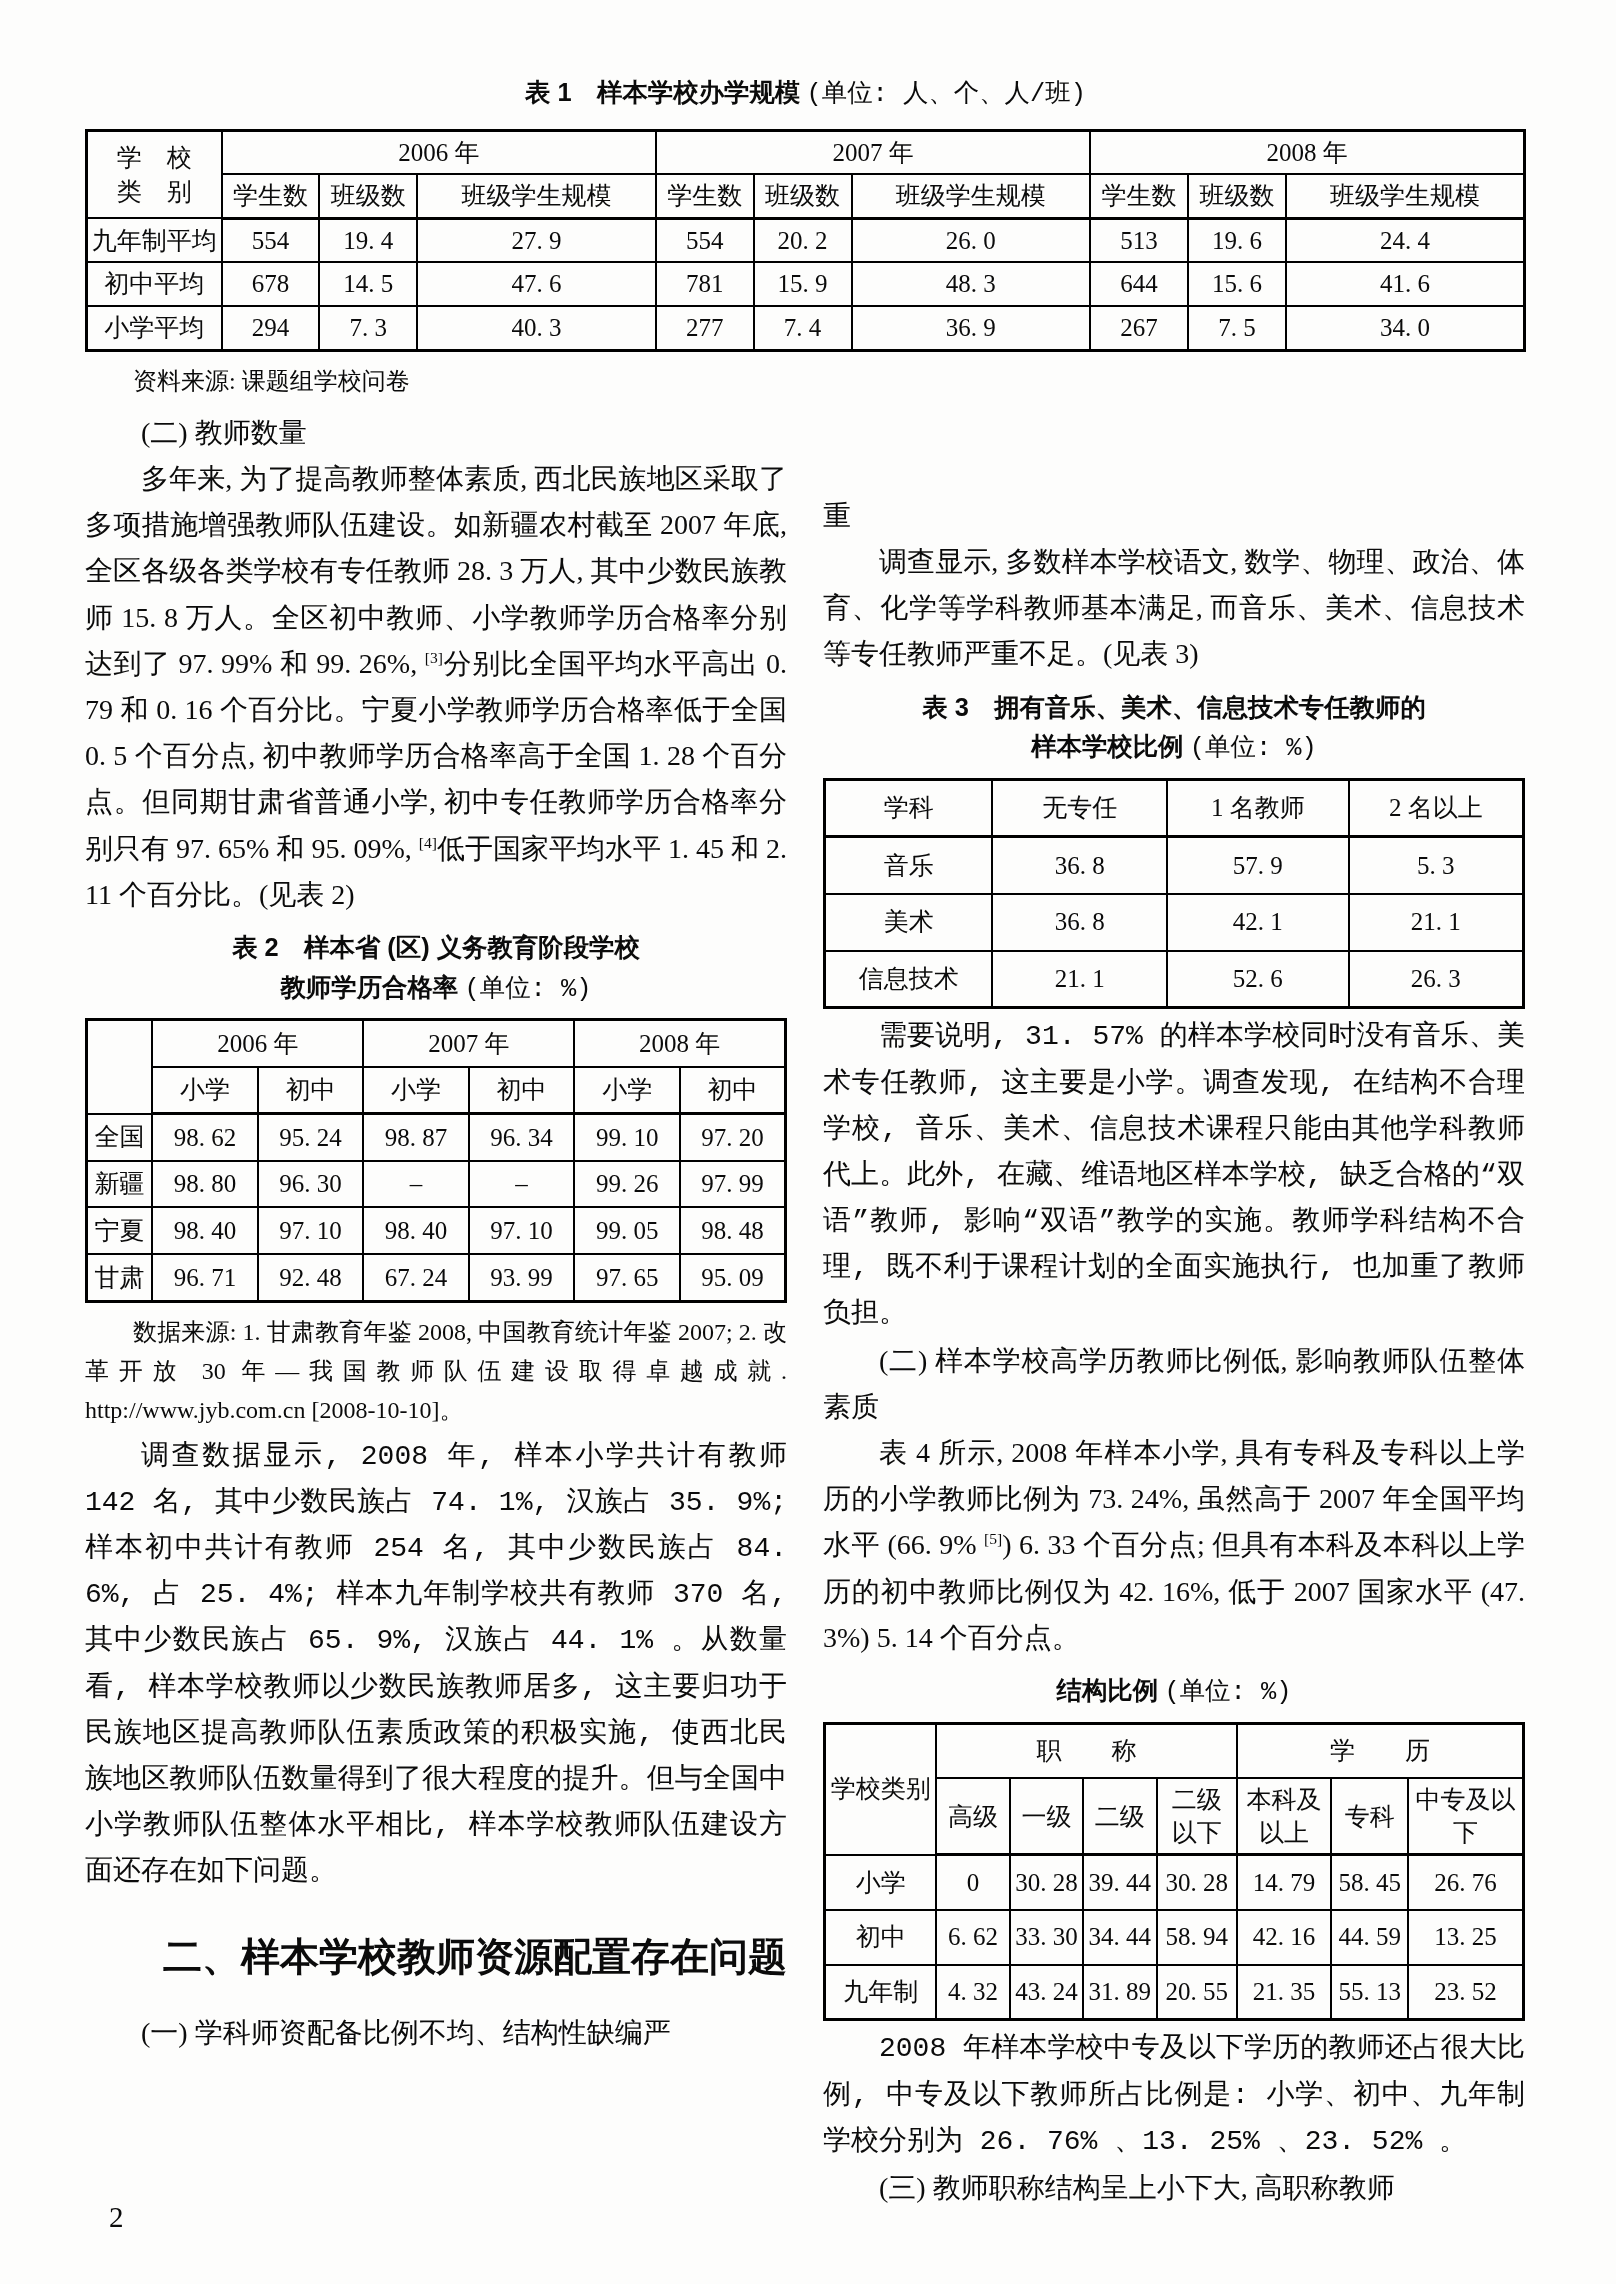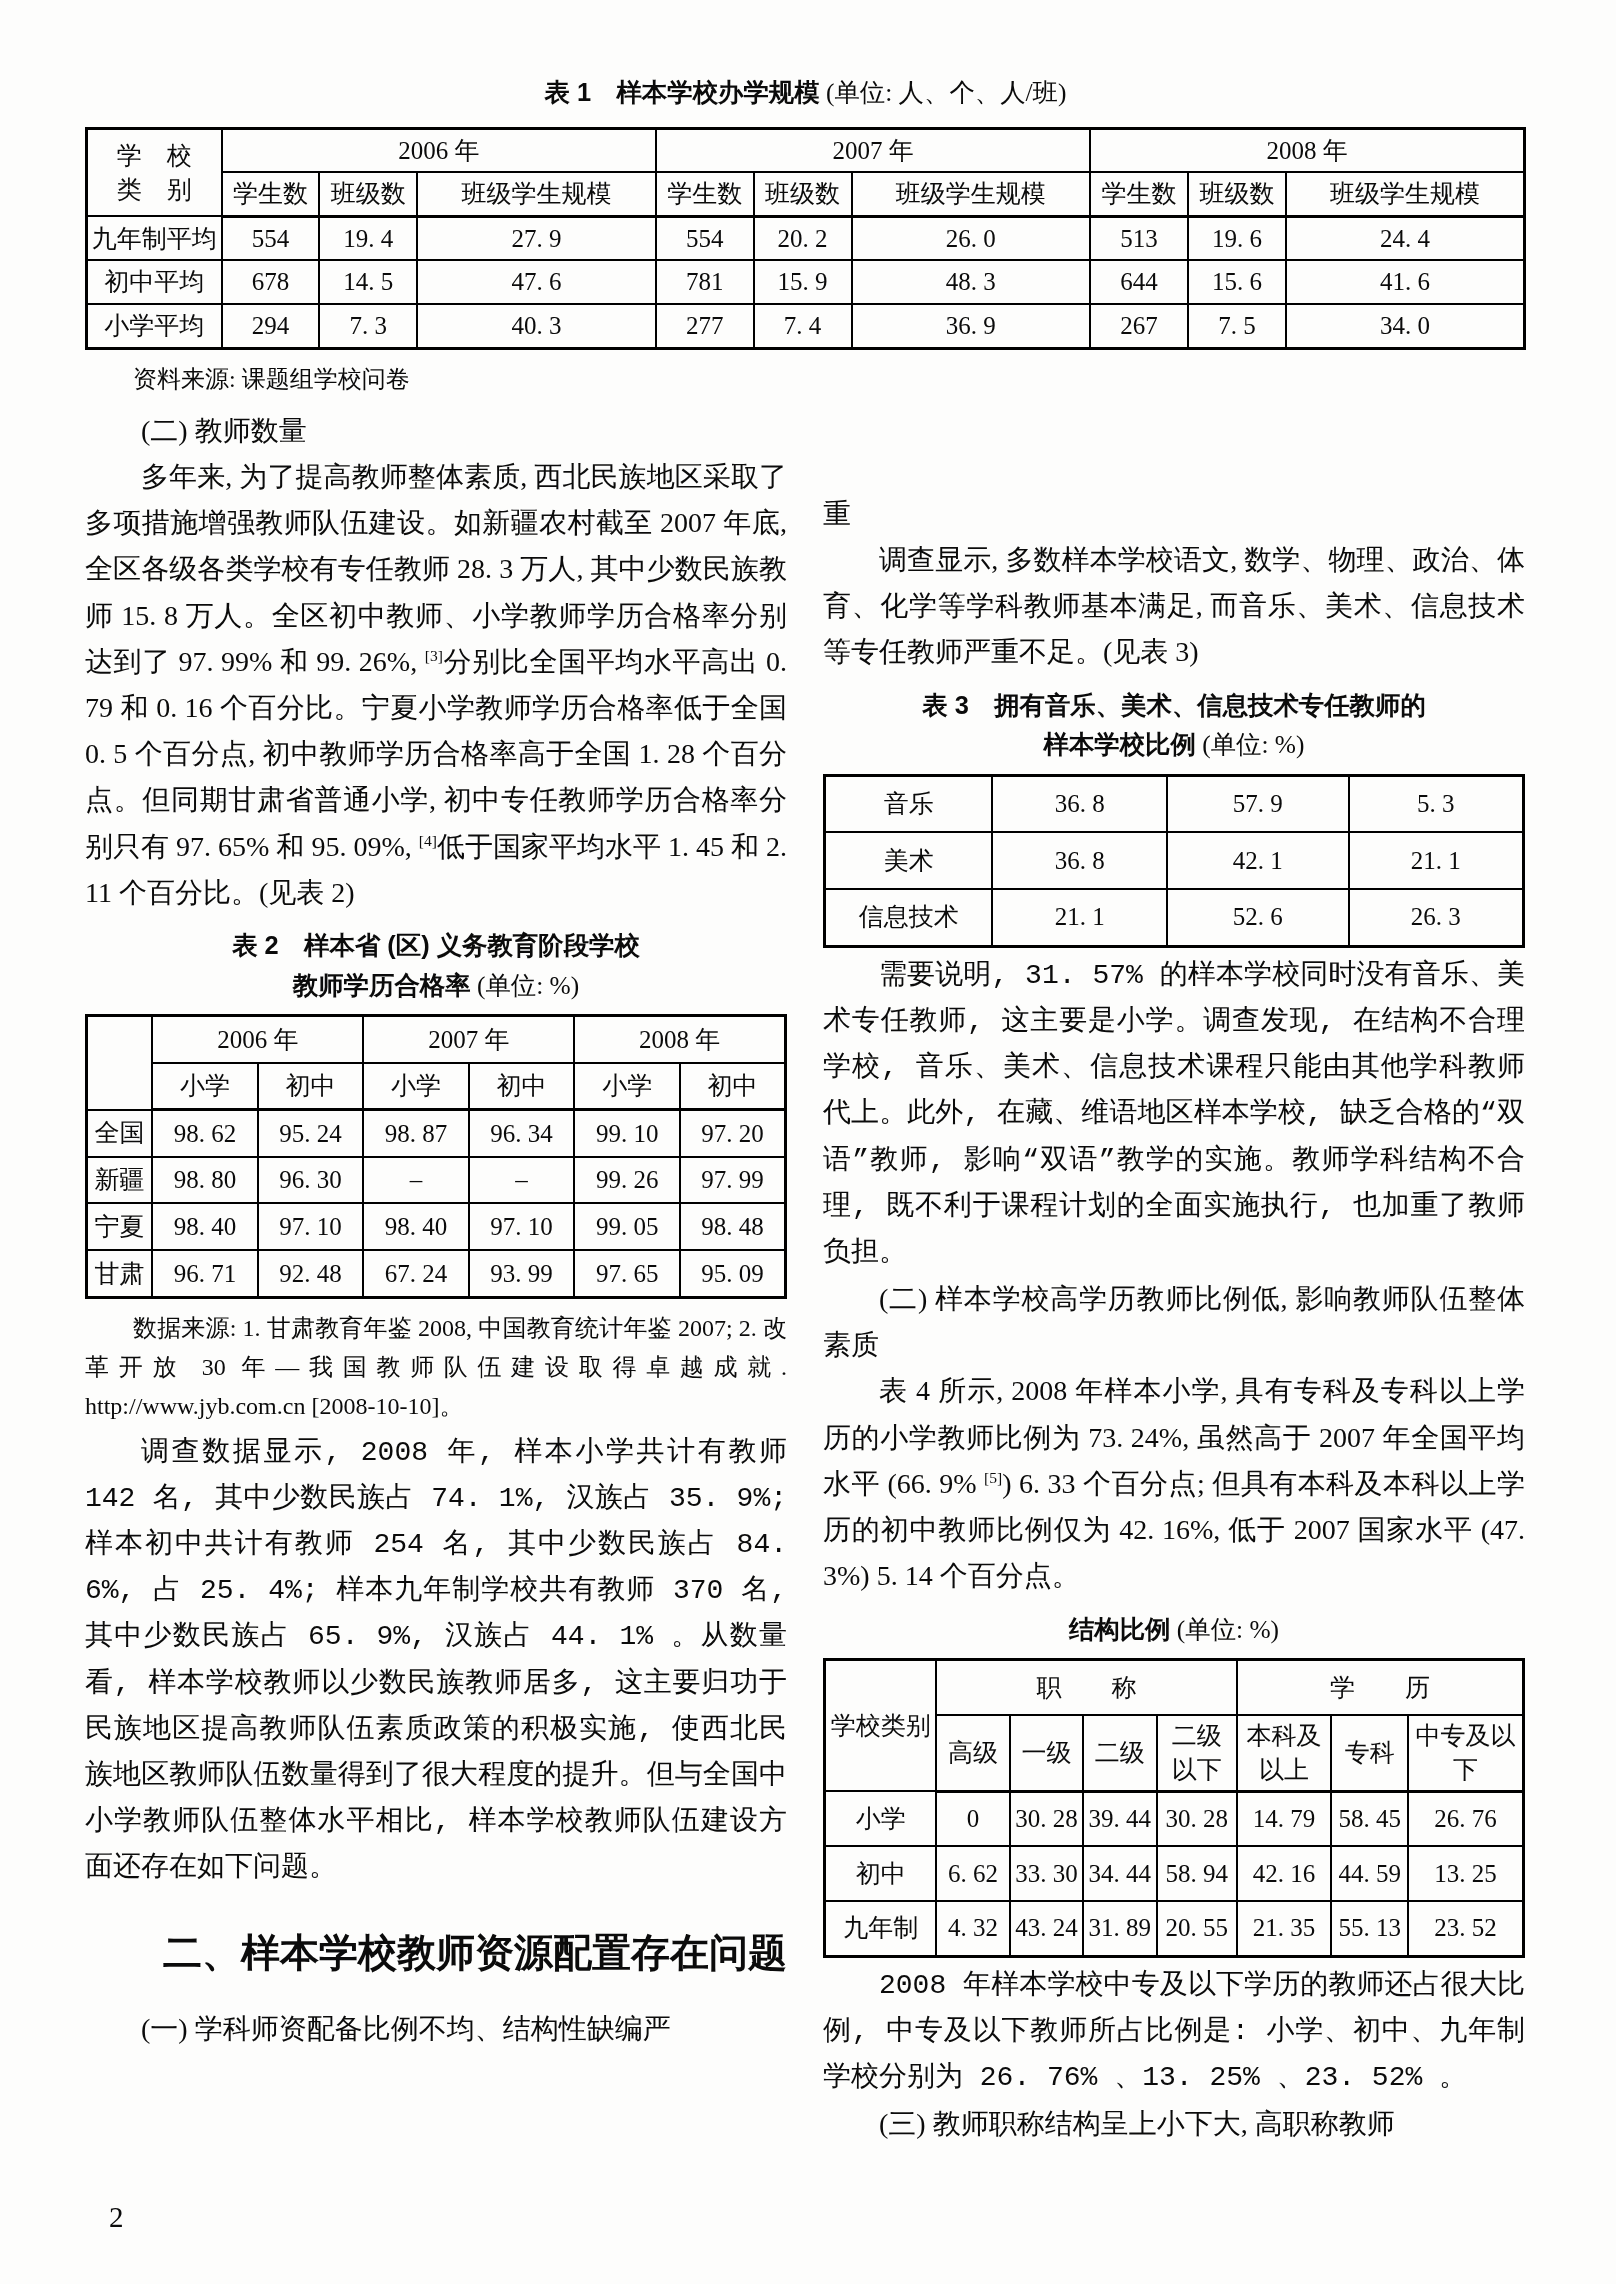--- a/index.html
+++ b/index.html
@@ -4,21 +4,21 @@
 <style>
   html,body{margin:0;padding:0;background:#e8e8e8;}
   .page{
     width:1616px;height:2284px;background:#fdfdfc;color:#0b0b0b;
     position:relative;box-sizing:border-box;
     padding:73px 90px 0 85px;overflow:hidden;
     font-family:"Liberation Serif","DejaVu Serif",serif;
   }
   .tbl-title{text-align:center;font-size:25.4px;line-height:1.55;margin:0 0 14.3px 0;}
   .ttl-main{font-family:"Liberation Sans","DejaVu Sans",sans-serif;font-weight:bold;}
-  .ttl-unit{font-family:Liberation Serif, serif;font-weight:normal;}
+  .ttl-unit{font-family:Liberation Mono, monospace;font-weight:normal;}
   table.tbl{
     border-collapse:collapse;width:100%;table-layout:fixed;
     text-align:center;font-size:25px;border:3.3px solid #000;
   }
   table.tbl td{border:2px solid #000;padding:3.3px 2.6px;vertical-align:middle;line-height:1.35;}
   table.tbl tr.hdr td{border-bottom-width:3.3px;}
   .t1 td{height:35px;}
   .t2 td{height:38px;}
   .t3 td{height:48px;}
   .t4 td{height:46px;}
@@ -220,20 +220,26 @@
           </div>
         </div>
         <table class="tbl t3">
           <colgroup>
             <col style="width:24%">
               <col style="width:25%">
               <col style="width:26%">
               <col style="width:25%">
           </colgroup>
           <tbody>
+            <tr class="hdr">
+              <td>学科</td>
+              <td>无专任</td>
+              <td>1 名教师</td>
+              <td>2 名以上</td>
+            </tr>
             <tr>
               <td>音乐</td>
               <td>36. 8</td>
               <td>57. 9</td>
               <td>5. 3</td>
             </tr>
             <tr>
               <td>美术</td>
               <td>36. 8</td>
               <td>42. 1</td>

